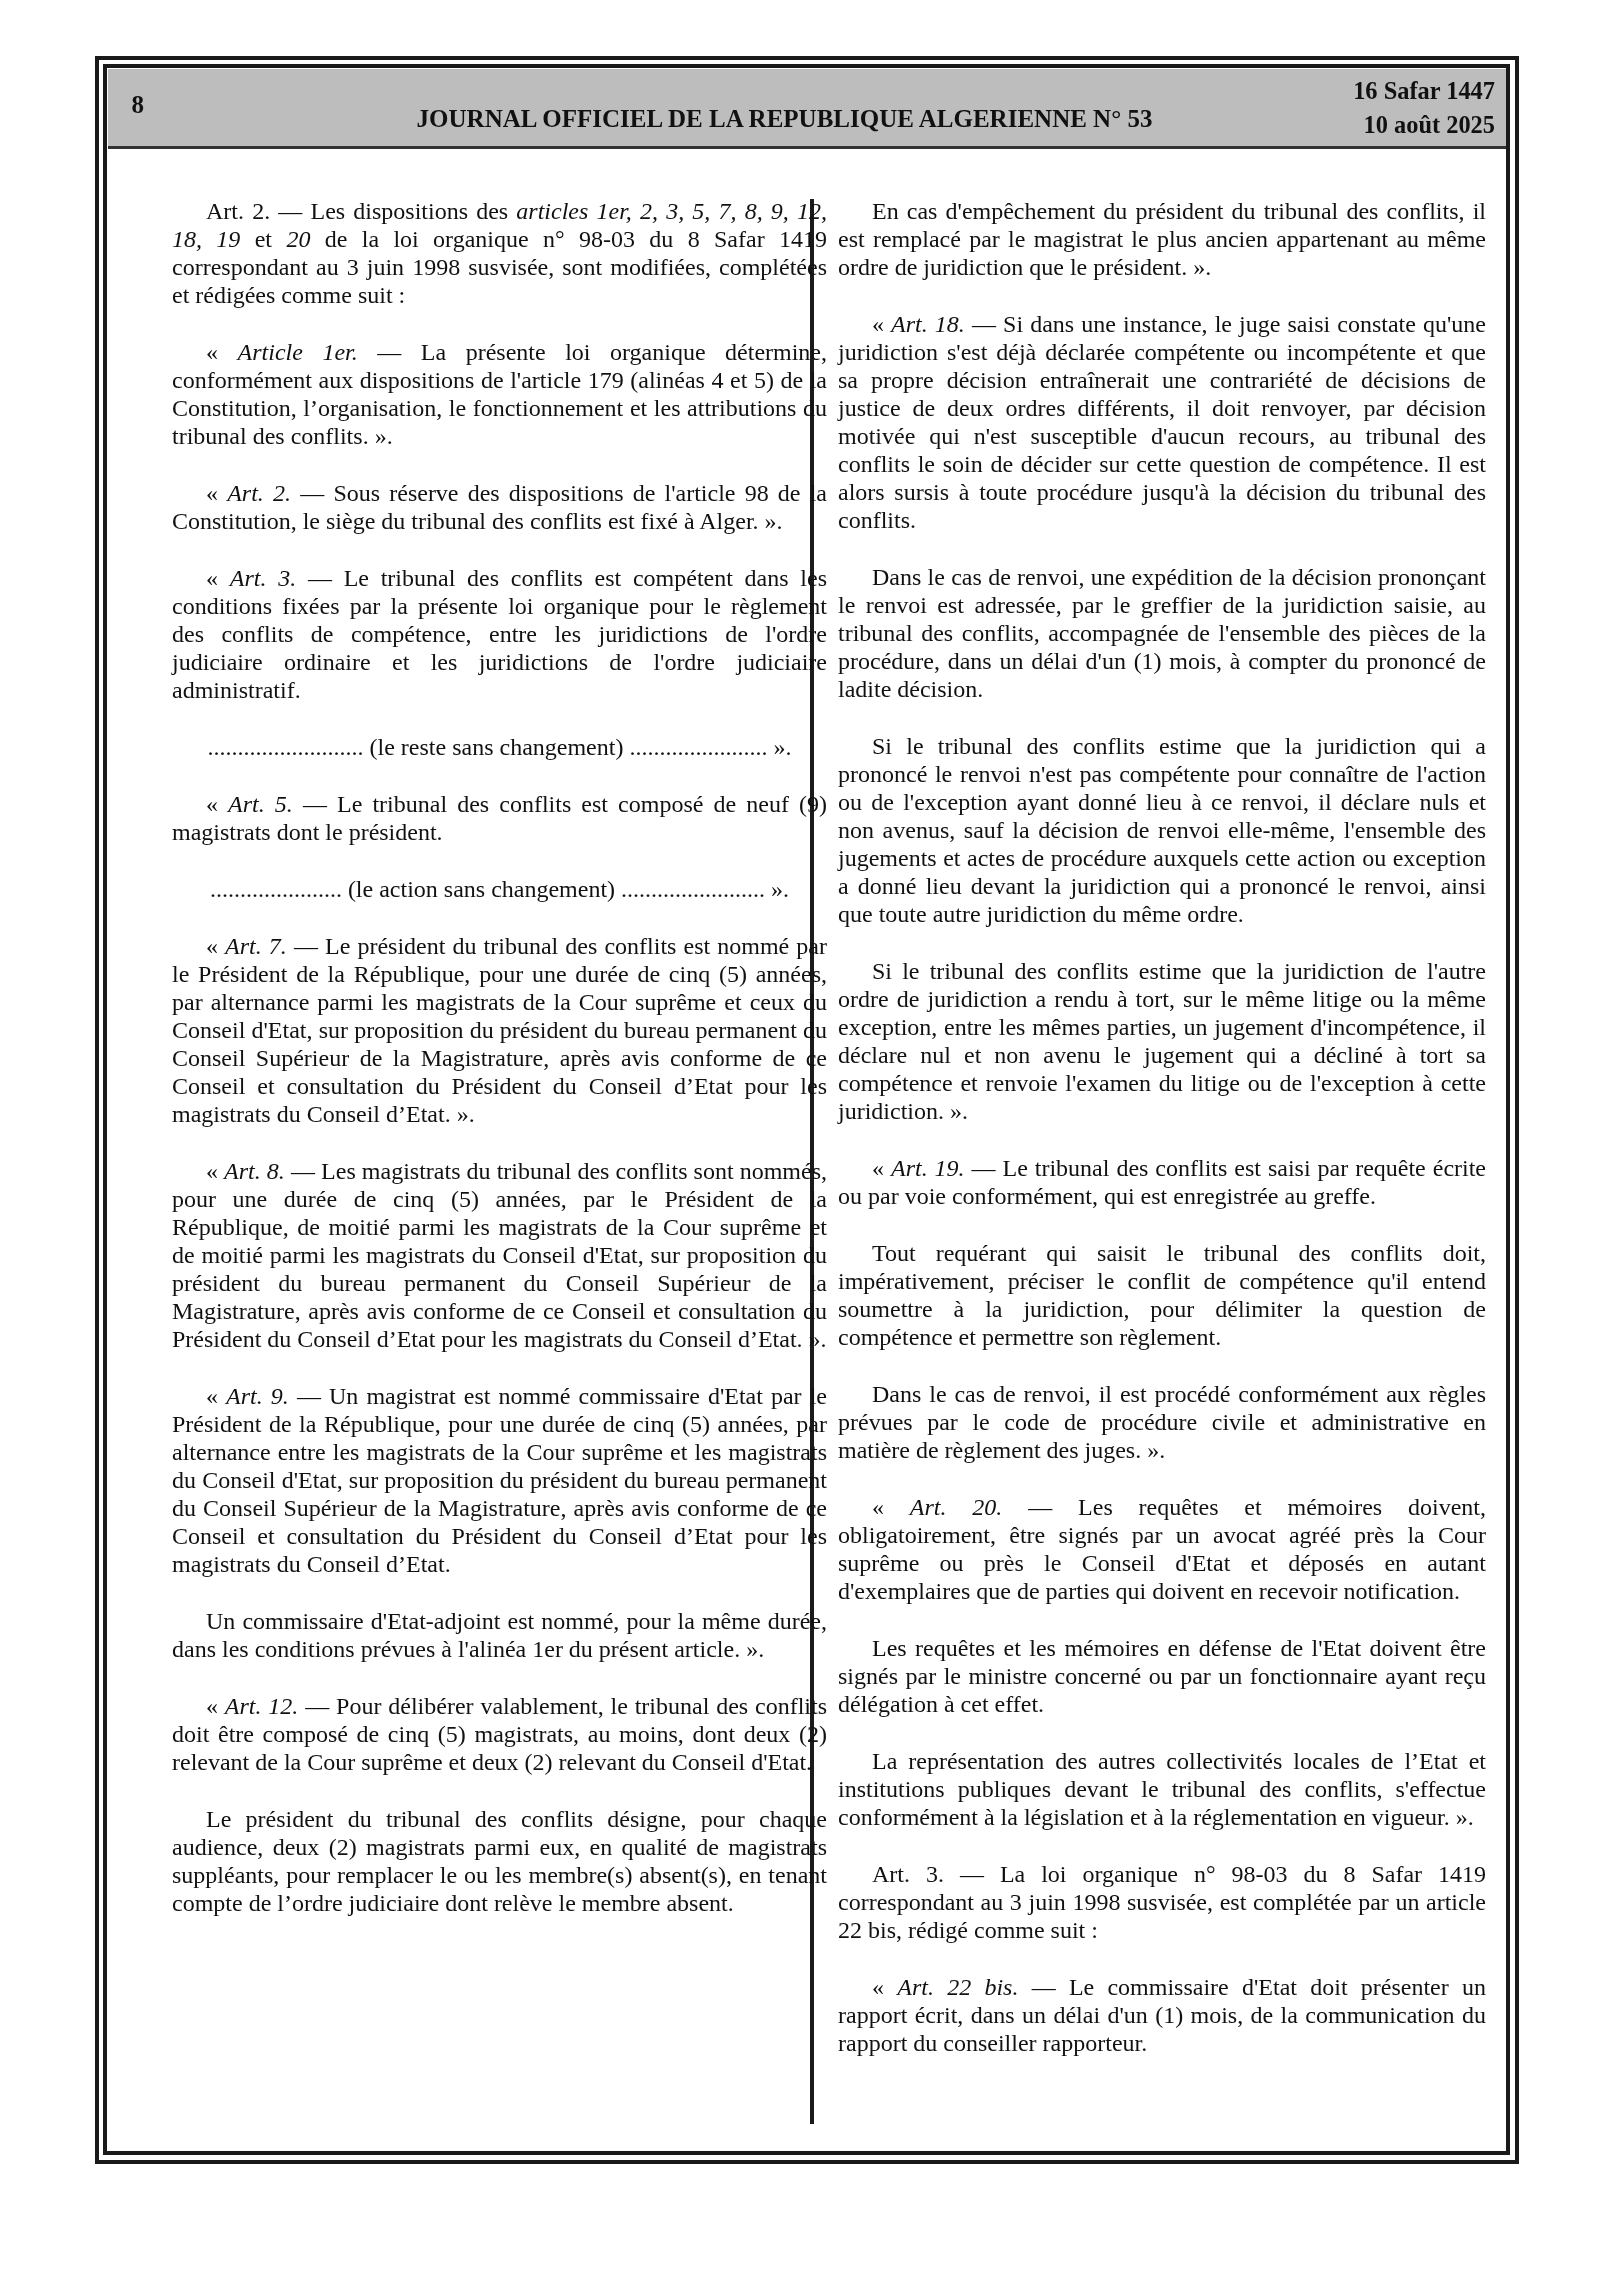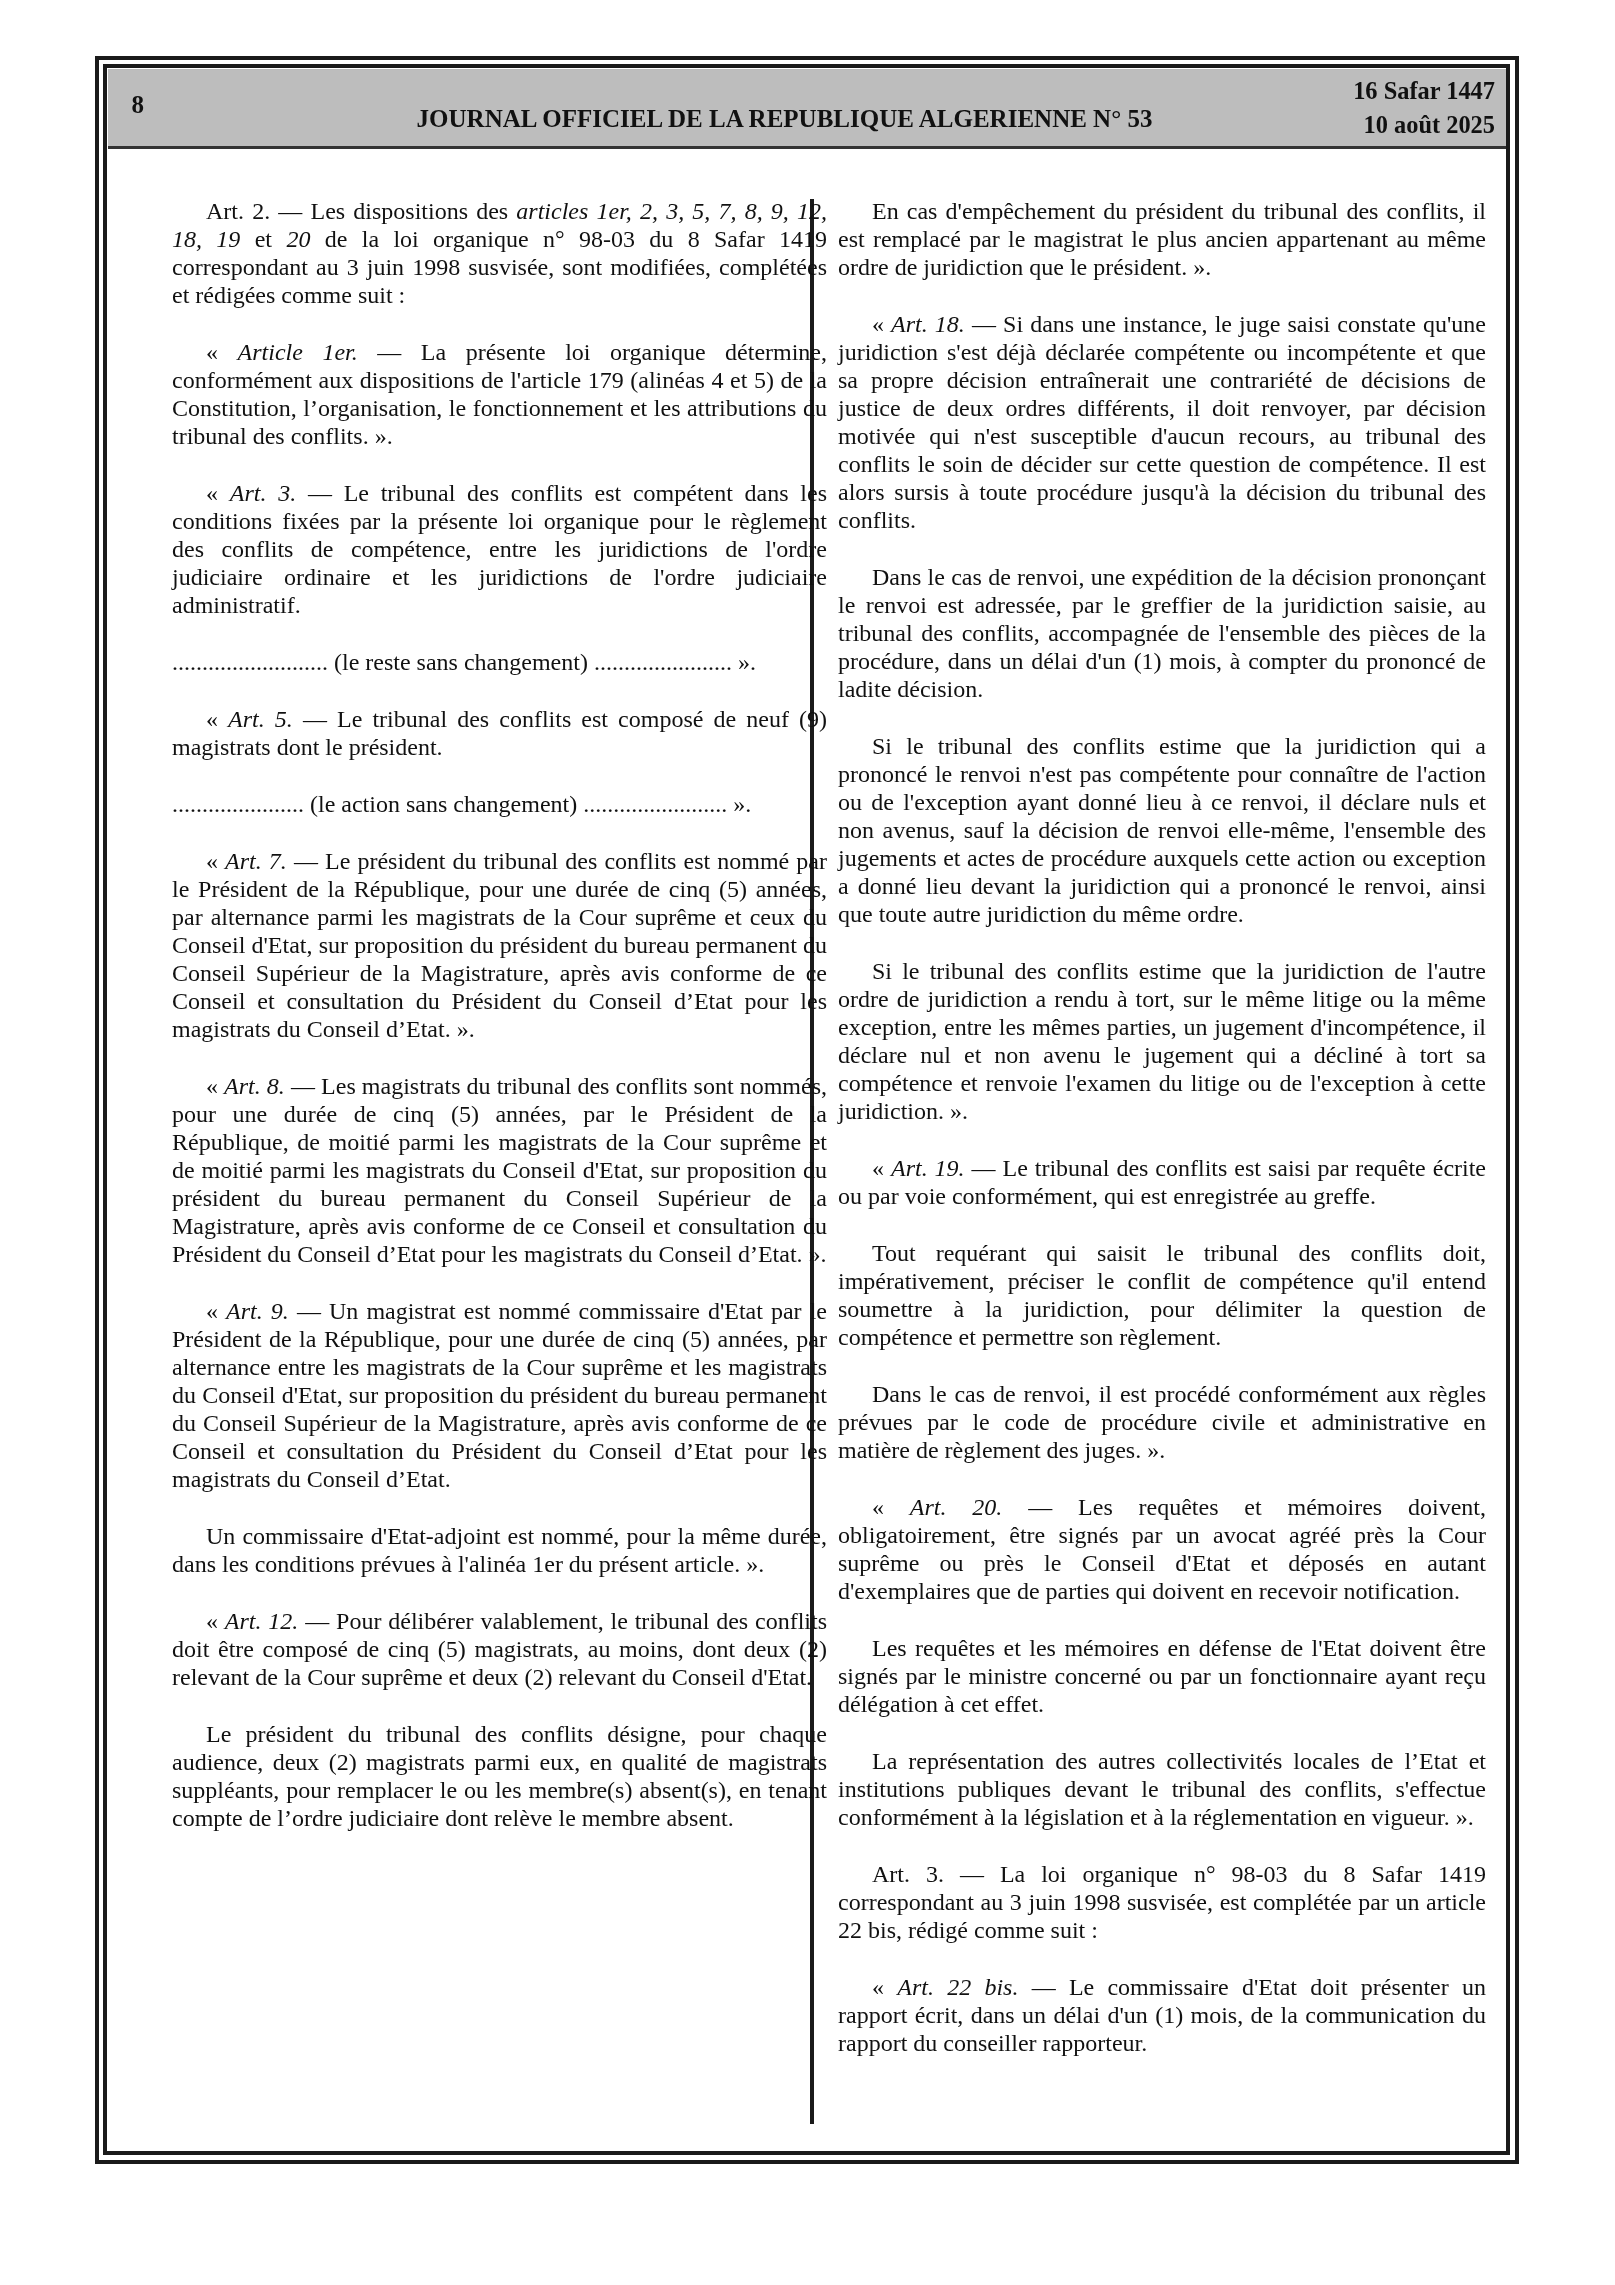--- a/index.html
+++ b/index.html
@@ -14,21 +14,21 @@
   .hdr-page { position: absolute; left: 23.5px; top: 22px; font-weight: bold; font-size: 25px; }
   .hdr-title { position: absolute; left: 0; right: 0; top: 36px; text-align: center;
                font-weight: bold; font-size: 25px; padding-left: 36px; padding-right: 81px; }
   .hdr-date { position: absolute; right: 11px; top: 5px; text-align: right; font-weight: bold;
               font-size: 24.4px; line-height: 34px; }
   .divider { position: absolute; left: 810px; top: 199px; width: 3.6px; height: 1925px; background: #1a1a1a; }
   .col { position: absolute; top: 197px; font-size: 24px; line-height: 28px; }
   .col-left { left: 132px; width: 655px; margin-left: 40px; }
   .col-right { left: 798px; width: 648px; margin-left: 40px; }
   .p { margin: 0 0 29px 0; text-align: justify; text-indent: 34px; }
-  .p.center { text-align: left; text-indent: 0; }
+  .p.center { text-align: center; text-indent: 0; }
   .p i, .it { font-style: italic; }
 </style>
 </head>
 <body>
 
 <div class="frame-outer"></div>
 <div class="frame-inner"></div>
 
 <div class="header">
   <span class="hdr-page">8</span>
@@ -37,20 +37,21 @@
     <div>16 Safar 1447</div>
     <div>10 août 2025</div>
   </div>
 </div>
 
 <div class="divider"></div>
 
 <div class="col col-left">
     <p class="p"><span>Art. 2. — Les dispositions des </span><i>articles 1er, 2, 3, 5, 7, 8, 9, 12, 18, 19</i><span> et </span><i>20</i><span> de la loi organique n° 98-03 du 8 Safar 1419 correspondant au 3 juin 1998 susvisée, sont modifiées, complétées et rédigées comme suit :</span></p>
     <p class="p"><span>« </span><i>Article 1er.</i><span> — La présente loi organique détermine, conformément aux dispositions de l'article 179 (alinéas 4 et 5) de la Constitution, l’organisation, le fonctionnement et les attributions du tribunal des conflits. ».</span></p>
+    <p class="p"><span>« </span><i>Art. 2.</i><span> — Sous réserve des dispositions de l'article 98 de la Constitution, le siège du tribunal des conflits est fixé à Alger. ».</span></p>
     <p class="p"><span>« </span><i>Art. 3.</i><span> — Le tribunal des conflits est compétent dans les conditions fixées par la présente loi organique pour le règlement des conflits de compétence, entre les juridictions de l'ordre judiciaire ordinaire et les juridictions de l'ordre judiciaire administratif.</span></p>
     <p class="p center"><span>.......................... (le reste sans changement) ....................... ».</span></p>
     <p class="p"><span>« </span><i>Art. 5.</i><span> — Le tribunal des conflits est composé de neuf (9) magistrats dont le président.</span></p>
     <p class="p center"><span>...................... (le action sans changement) ........................ ».</span></p>
     <p class="p"><span>« </span><i>Art. 7.</i><span> — Le président du tribunal des conflits est nommé par le Président de la République, pour une durée de cinq (5) années, par alternance parmi les magistrats de la Cour suprême et ceux du Conseil d'Etat, sur proposition du président du bureau permanent du Conseil Supérieur de la Magistrature, après avis conforme de ce Conseil et consultation du Président du Conseil d’Etat pour les magistrats du Conseil d’Etat. ».</span></p>
     <p class="p"><span>« </span><i>Art. 8.</i><span> — Les magistrats du tribunal des conflits sont nommés, pour une durée de cinq (5) années, par le Président de la République, de moitié parmi les magistrats de la Cour suprême et de moitié parmi les magistrats du Conseil d'Etat, sur proposition du président du bureau permanent du Conseil Supérieur de la Magistrature, après avis conforme de ce Conseil et consultation du Président du Conseil d’Etat pour les magistrats du Conseil d’Etat. ».</span></p>
     <p class="p"><span>« </span><i>Art. 9.</i><span> — Un magistrat est nommé commissaire d'Etat par le Président de la République, pour une durée de cinq (5) années, par alternance entre les magistrats de la Cour suprême et les magistrats du Conseil d'Etat, sur proposition du président du bureau permanent du Conseil Supérieur de la Magistrature, après avis conforme de ce Conseil et consultation du Président du Conseil d’Etat pour les magistrats du Conseil d’Etat.</span></p>
     <p class="p"><span>Un commissaire d'Etat-adjoint est nommé, pour la même durée, dans les conditions prévues à l'alinéa 1er du présent article. ».</span></p>
     <p class="p"><span>« </span><i>Art. 12.</i><span> — Pour délibérer valablement, le tribunal des conflits doit être composé de cinq (5) magistrats, au moins, dont deux (2) relevant de la Cour suprême et deux (2) relevant du Conseil d'Etat.</span></p>
     <p class="p"><span>Le président du tribunal des conflits désigne, pour chaque audience, deux (2) magistrats parmi eux, en qualité de magistrats suppléants, pour remplacer le ou les membre(s) absent(s), en tenant compte de l’ordre judiciaire dont relève le membre absent.</span></p>

